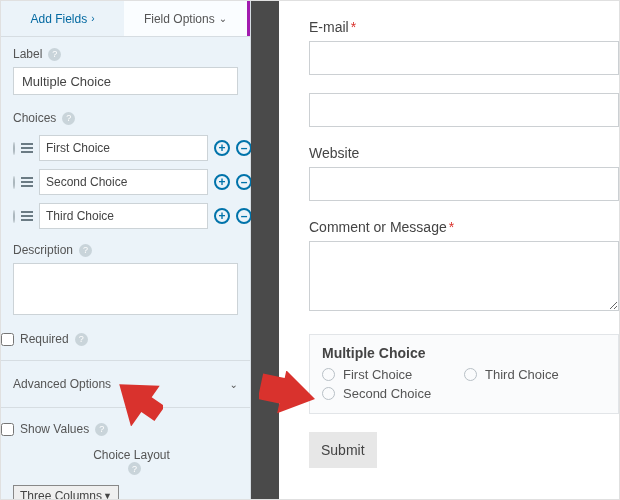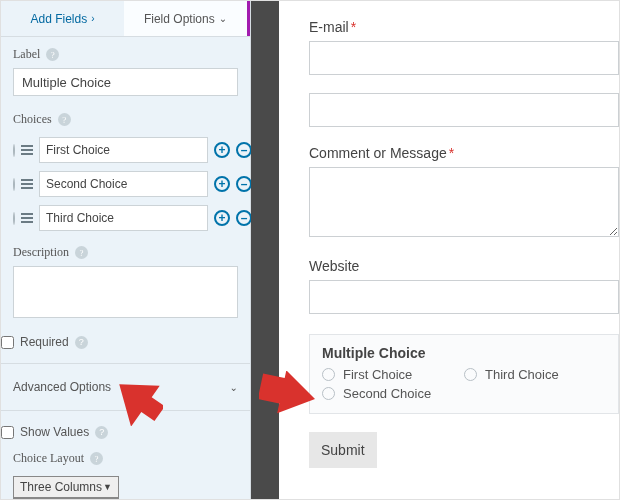--- a/index.html
+++ b/index.html
@@ -5,21 +5,21 @@
   * { box-sizing: border-box; margin: 0; padding: 0; }
   body { font-family: -apple-system, BlinkMacSystemFont, "Segoe UI", Arial, sans-serif; font-size: 13px; color: #444; background: #fff; }
   .stage { position: relative; width: 620px; height: 500px; overflow: hidden; border: 1px solid #e0e0e0; }
 
   .builder-panel { position: absolute; left: 0; top: 0; width: 250px; height: 100%; background: #ebf3f9; border-right: 1px solid #d6dde2; }
   .tabs { display: flex; height: 36px; border-bottom: 1px solid #d6dde2; font-size: 12px; }
   .tab { flex: 1; display: flex; align-items: center; justify-content: center; color: #0369a1; cursor: pointer; }
   .tab.active { background: #fafdff; color: #555; font-weight: 500; border-right: 3px solid #a21caf; }
   .tab .chev { margin-left: 4px; font-size: 10px; }
 
-  .section-label { display: flex; align-items: center; padding: 10px 0 6px 12px; font-size: 12px; color: #555; font-family: Liberation Serif, serif; }
+  .section-label { display: flex; align-items: center; padding: 10px 0 6px 12px; font-size: 12px; color: #555; }
   .help-icon { display: inline-flex; width: 13px; height: 13px; border-radius: 50%; background: #c9d4da; color: #fff; font-size: 9px; align-items: center; justify-content: center; margin-left: 6px; cursor: help; }
 
   .text-input { width: calc(100% - 24px); margin: 0 12px 6px 12px; height: 28px; border: 1px solid #ccd3d7; background: #fff; padding: 0 8px; font-size: 13px; color: #444; }
   .textarea { width: calc(100% - 24px); margin: 0 12px 6px 12px; height: 52px; border: 1px solid #ccd3d7; background: #fff; resize: none; }
 
   .choice-row { display: flex; align-items: center; padding: 4px 12px; gap: 6px; }
   .radio-faux { width: 13px; height: 13px; border: 1px solid #aab6bd; border-radius: 50%; background: #fff; }
   .drag-handle { width: 16px; display: flex; flex-direction: column; gap: 2px; align-items: center; justify-content: center; cursor: grab; }
   .drag-handle .bar { width: 12px; height: 2px; background: #6b7b84; }
   .choice-input { flex: 1; height: 26px; border: 1px solid #ccd3d7; background: #fff; padding: 0 6px; font-size: 12px; color: #444; }
@@ -143,21 +143,21 @@
     </div>
 
     <div class="divider"></div>
 
     <div class="check-row">
       <input type="checkbox" style="">
       <span>Show Values</span>
       <span class="help-icon">?</span>
     </div>
 
-    <div class="section-label" style="padding-top:4px;">
+    <div class="section-label" style="padding-top:4px;flex-direction:column;">
       <span>Choice Layout</span>
       <span class="help-icon">?</span>
     </div>
     <div class="select-wrap">
       <div class="select-display">
         <span>Three Columns</span>
         <span class="tri">▼</span>
       </div>
       <div class="dropdown">
         <div class="opt">One Column</div>
@@ -173,26 +173,26 @@
 
   <div class="preview">
     <div class="pfield">
       <div class="plabel"><span>E-mail</span><span class="req">*</span></div>
       <input class="pinput" style="">
     </div>
     <div class="pfield">
       <input class="pinput" style="">
     </div>
     <div class="pfield">
+      <div class="plabel"><span>Website</span></div>
+      <input class="pinput" style="">
+    </div>
+    <div class="pfield">
       <div class="plabel"><span>Comment or Message</span><span class="req">*</span></div>
       <textarea class="ptextarea" style=""></textarea>
-    </div>
-    <div class="pfield">
-      <div class="plabel"><span>Website</span></div>
-      <input class="pinput" style="">
     </div>
 
     <div class="mc-box">
       <div class="mc-title">Multiple Choice</div>
       <div class="mc-grid">
         <div class="mc-opt">
             <span class="mc-radio"></span>
             <span>First Choice</span>
           </div>
         <div class="mc-opt">

